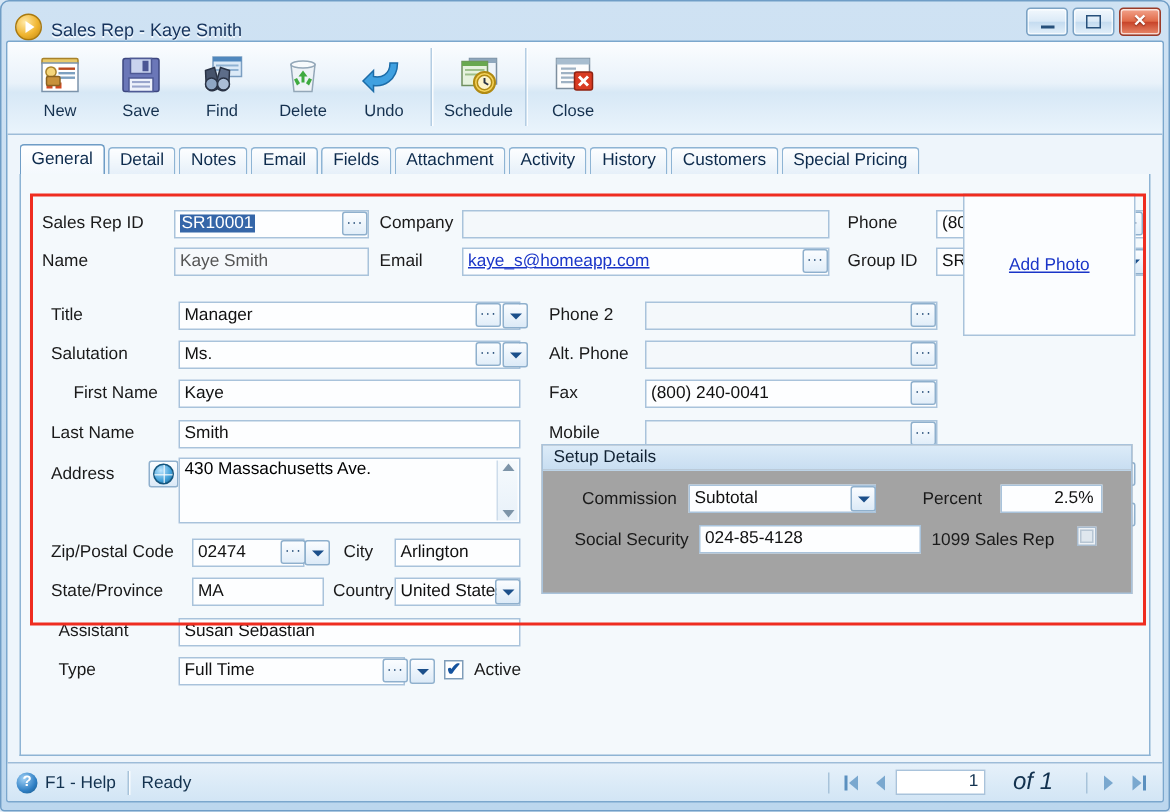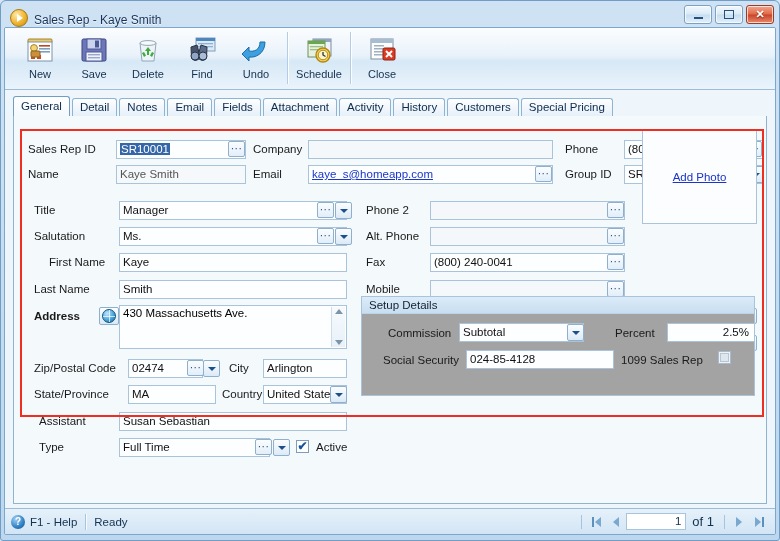--- a/index.html
+++ b/index.html
@@ -231,21 +231,21 @@
   .navbtn{width:20px;height:18px;display:flex;align-items:center;justify-content:center;cursor:default;}
   .navbtn .t{width:0;height:0;border-top:5px solid transparent;border-bottom:5px solid transparent;}
   .navbtn .t.l{border-right:6px solid #7aa8cf;}
   .navbtn .t.r{border-left:6px solid #7aa8cf;}
   .navbtn .bar{width:2px;height:10px;background:#5b90bf;}
   #navpage{
     width:60px;height:17px;box-sizing:border-box;
     border:1px solid #a9c3db;background:#fff;
     text-align:right;padding-right:4px;line-height:15px;font-size:11.5px;
   }
-  #navof{margin:0 6px;font-size:13px;color:#13324f;}
+  #navof{margin:0 18px;font-size:16px;color:#13324f;font-style:italic;}
   .navsep{width:1px;height:14px;background:#a8c3da;margin:0 4px;}
 </style>
 </head>
 <body>
 
 <div id="window">
 
   <div id="titlebar">
     <div id="app-icon">
         <span class="tri"></span>
@@ -294,45 +294,45 @@
             <rect x="6" y="16" width="16" height="9" fill="#eef2fb" stroke="#4e5995"></rect>
             <rect x="8" y="18" width="12" height="1.4" fill="#9aa6cc"></rect>
             <rect x="8" y="21" width="12" height="1.4" fill="#9aa6cc"></rect>
           </svg>
         </div>
         <div class="lbl">Save</div>
       </div>
 
       <div class="tbtn">
         <div class="ico">
-          <svg width="28" height="28" viewBox="0 0 28 28">
-            <path d="M6 7 L22 7 L20 25 L8 25 Z" fill="#eef3f7" stroke="#93a7b8"></path>
-            <ellipse cx="14" cy="7" rx="8" ry="2.4" fill="#f7fafc" stroke="#93a7b8"></ellipse>
-            <path d="M14 11 l3 4 h-2 v4 h-2 v-4 h-2 z" fill="#3faa3f"></path>
-            <path d="M10 21 l-2-4 2-1 2 3.5 z" fill="#3faa3f"></path>
-            <path d="M18 21 l2-4 -2-1 -2 3.5 z" fill="#3faa3f"></path>
-          </svg>
-        </div>
-        <div class="lbl">Delete</div>
-      </div>
-
-      <div class="tbtn">
-        <div class="ico">
           <svg width="30" height="28" viewBox="0 0 30 28">
             <rect x="9" y="2" width="19" height="13" fill="#dceaf7" stroke="#7b9ec1"></rect>
             <rect x="9" y="2" width="19" height="3" fill="#4f87bd"></rect>
             <rect x="11" y="7" width="15" height="1.3" fill="#8fb2d2"></rect>
             <rect x="11" y="10" width="15" height="1.3" fill="#8fb2d2"></rect>
             <path d="M4 11 L10 9 L13 20 A4.5 4.5 0 0 1 4.5 22 Z" fill="#46536b" stroke="#2a3345"></path>
             <path d="M20 11 L14 9 L11 20 A4.5 4.5 0 0 0 19.5 22 Z" fill="#5d6d89" stroke="#2a3345"></path>
             <circle cx="8" cy="20" r="4" fill="#8fa6c4" stroke="#2a3345"></circle>
             <circle cx="16" cy="20" r="4" fill="#aabdd6" stroke="#2a3345"></circle>
           </svg>
         </div>
         <div class="lbl">Find</div>
+      </div>
+
+      <div class="tbtn">
+        <div class="ico">
+          <svg width="28" height="28" viewBox="0 0 28 28">
+            <path d="M6 7 L22 7 L20 25 L8 25 Z" fill="#eef3f7" stroke="#93a7b8"></path>
+            <ellipse cx="14" cy="7" rx="8" ry="2.4" fill="#f7fafc" stroke="#93a7b8"></ellipse>
+            <path d="M14 11 l3 4 h-2 v4 h-2 v-4 h-2 z" fill="#3faa3f"></path>
+            <path d="M10 21 l-2-4 2-1 2 3.5 z" fill="#3faa3f"></path>
+            <path d="M18 21 l2-4 -2-1 -2 3.5 z" fill="#3faa3f"></path>
+          </svg>
+        </div>
+        <div class="lbl">Delete</div>
       </div>
 
       <div class="tbtn">
         <div class="ico">
           <svg width="30" height="28" viewBox="0 0 30 28">
             <path d="M24 6 C24 18 14 22 8 21 L8 25 L1 18 L8 11 L8 15 C13 16 19 14 19 6 Z" fill="#3fa0e0" stroke="#1c6ca8" stroke-width="1"></path>
           </svg>
         </div>
         <div class="lbl">Undo</div>
       </div>
@@ -430,21 +430,21 @@
       <div class="dd" style="left:321px;top:112px;">
           <span class="arw"></span>
         </div>
 
       <div class="lbl" style="position:absolute;left:35px;top:140px;">First Name</div>
       <div class="fld" style="left:105px;top:137px;width:228px;">Kaye</div>
 
       <div class="lbl" style="position:absolute;left:20px;top:167px;">Last Name</div>
       <div class="fld" style="left:105px;top:164px;width:228px;">Smith</div>
 
-      <div class="lbl" style="position:absolute;left:20px;top:194px;font-weight:bold;">Address</div>
+      <div class="lbl" style="position:absolute;left:20px;top:194px;">Address</div>
       <div class="globe" style="left:85px;top:191px;">
           <span class="g"></span>
         </div>
       <div class="ta" style="left:105px;top:189px;width:228px;height:44px;">
         <span>430 Massachusetts Ave.</span>
         <span class="tasb">
           <span class="up"></span>
           <span class="dn"></span>
         </span>
       </div>
@@ -509,21 +509,21 @@
       </div>
 
       <div id="setupgroup">
         <div class="gtitle">Setup Details</div>
         <div class="lbl" style="position:absolute;left:26px;top:30px;">Commission</div>
         <div class="fld" style="left:97px;top:26px;width:125px;">Subtotal</div>
         <div class="dd" style="left:205px;top:27px;">
             <span class="arw"></span>
           </div>
         <div class="lbl" style="position:absolute;left:253px;top:30px;">Percent</div>
-        <div class="fld num" style="left:305px;top:26px;width:88px;text-align:right;">2.5%</div>
+        <div class="fld num" style="left:305px;top:26px;width:68px;text-align:right;">2.5%</div>
 
         <div class="lbl" style="position:absolute;left:21px;top:57px;">Social Security</div>
         <div class="fld" style="left:104px;top:53px;width:148px;">024-85-4128</div>
         <div class="lbl" style="position:absolute;left:259px;top:57px;">1099 Sales Rep</div>
         <div class="cb disabled" style="left:356px;top:54px;">
             <span class="sq"></span>
           </div>
       </div>
 
     </div>

